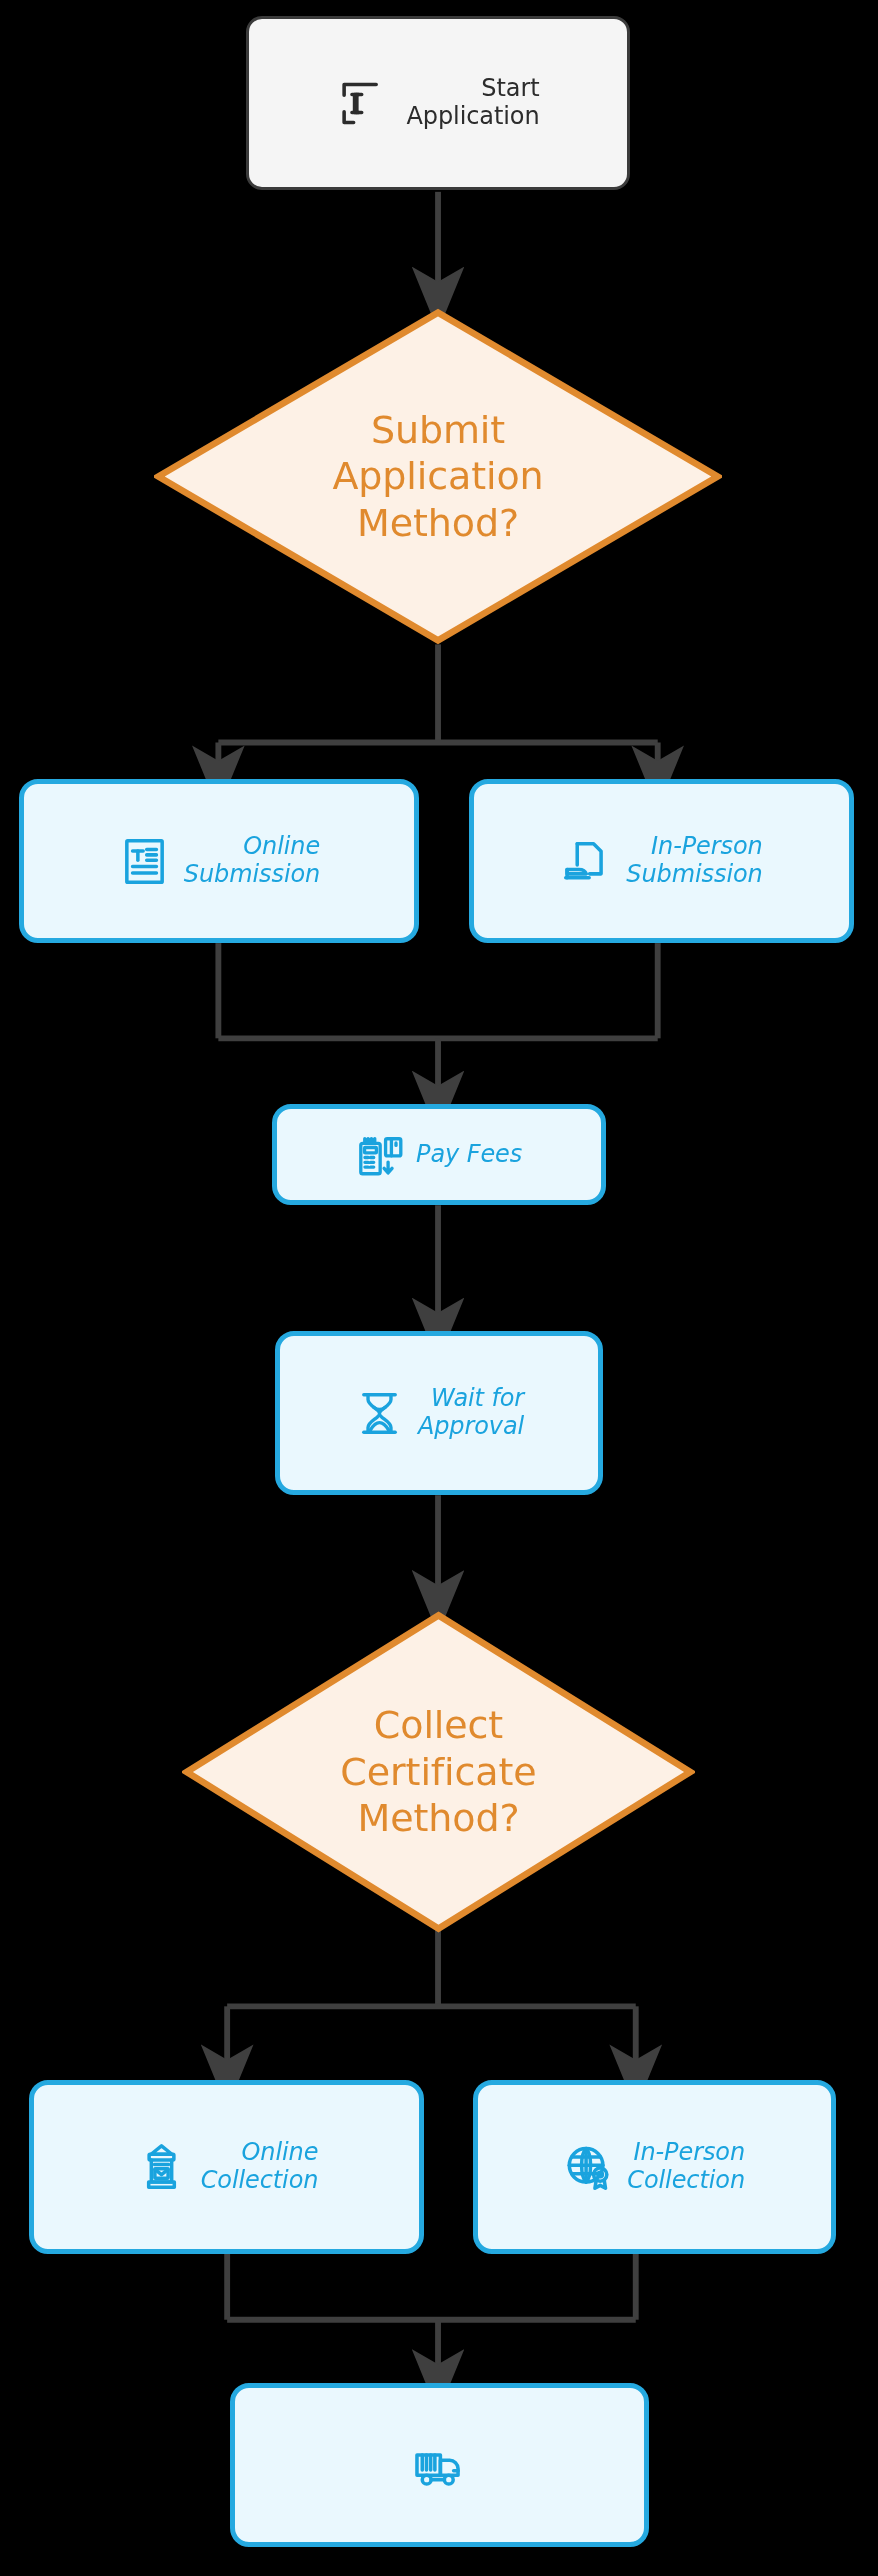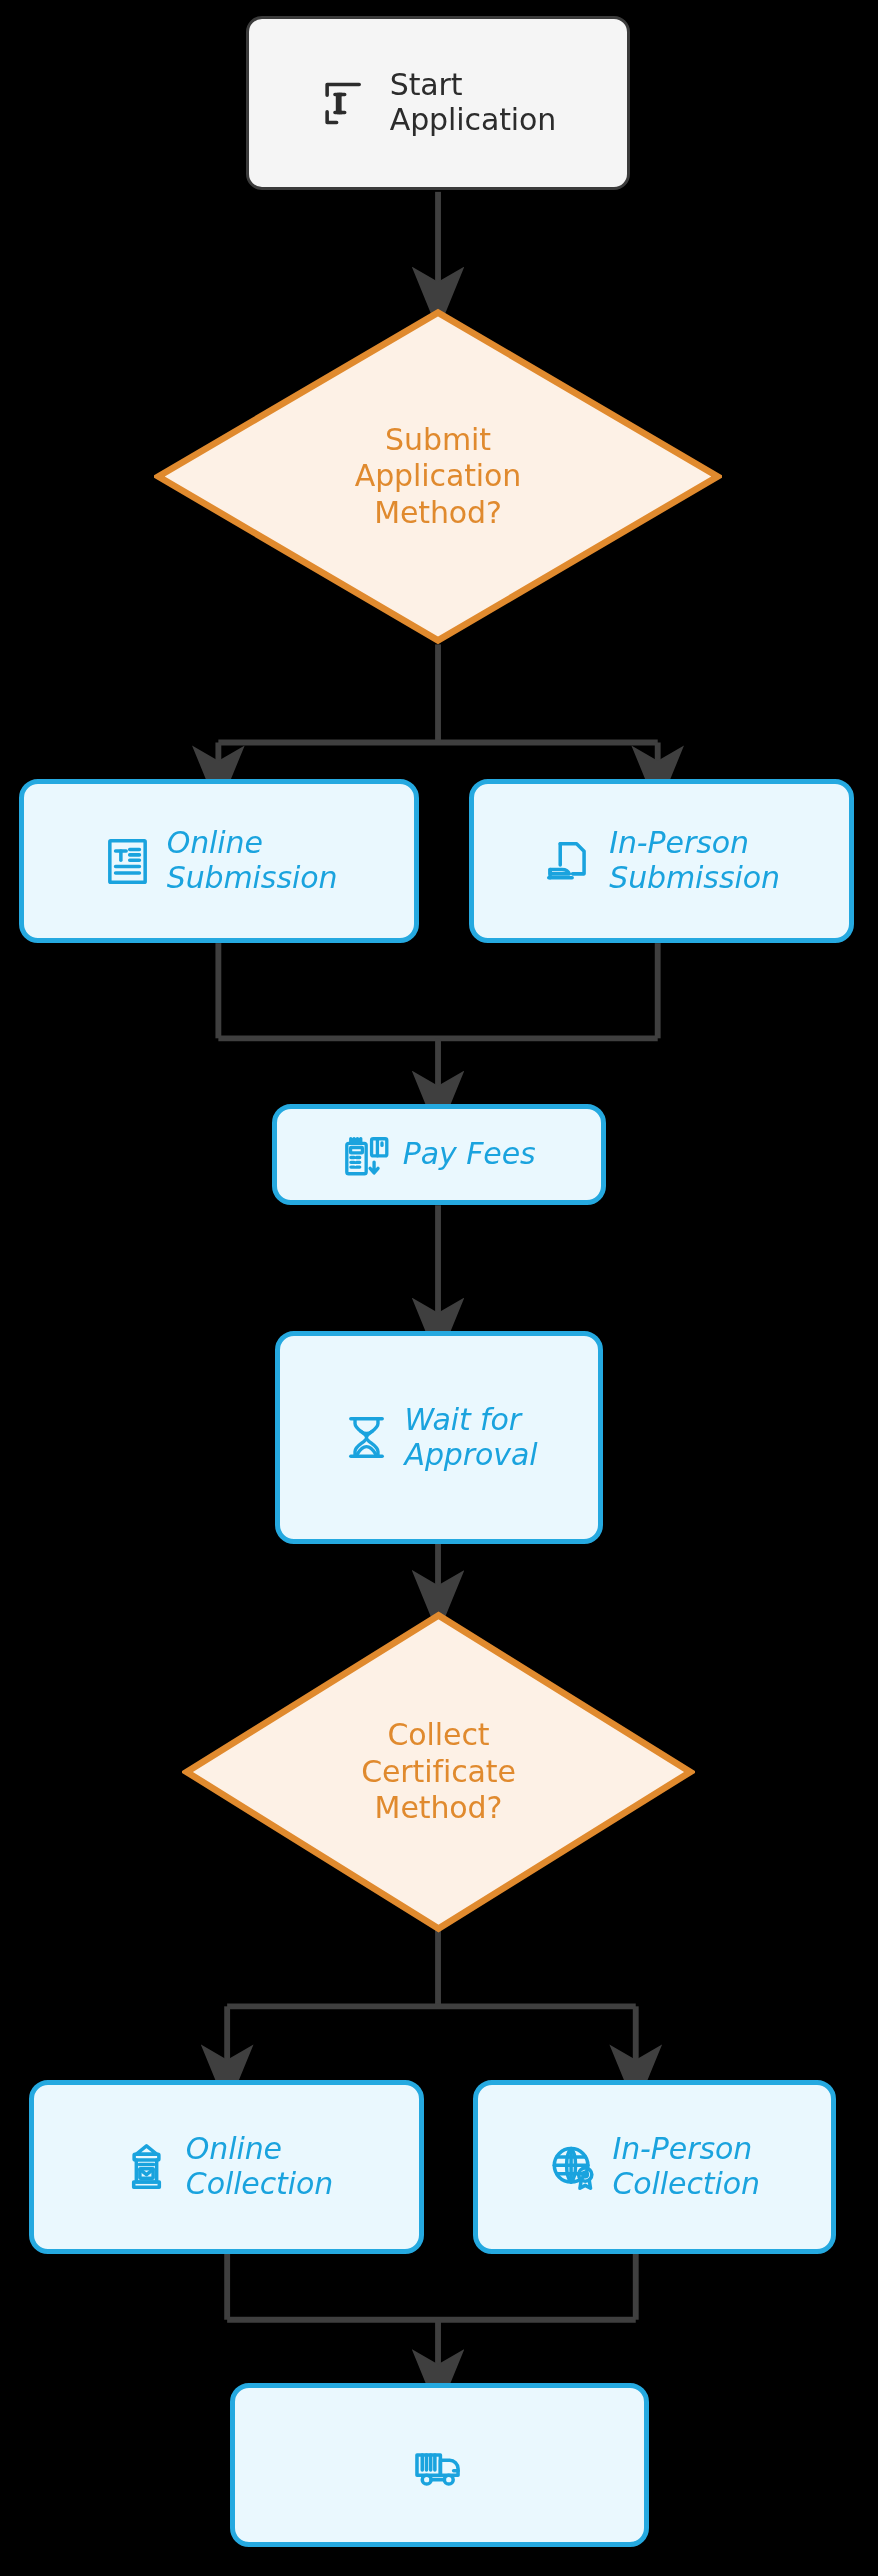--- a/index.html
+++ b/index.html
@@ -47,23 +47,23 @@
     box-sizing: border-box;
   }
 
   .node-icon {
     flex: 0 0 auto;
     display: block;
     line-height: 0;
   }
 
   .node-label {
-    font-size: 30px;
+    font-size: 24px;
     line-height: 1.16;
-    text-align: left;
+    text-align: right;
     white-space: pre-line;
     letter-spacing: -0.1px;
   }
 
   
   .node.start {
     background: #F5F5F5;
     border: 3.7px solid #3B3B3B;
     border-radius: 16px;
   }
@@ -89,21 +89,21 @@
   }
   .node.decision .node-inner {
     position: relative;
     z-index: 2;
     flex-direction: column;
     gap: 0;
   }
   .node.decision .node-label {
     color: #E08A2E;
     text-align: center;
-    font-size: 30px;
+    font-size: 38px;
     line-height: 1.22;
   }
 </style>
 </head>
 <body>
 
 <div id="canvas">
 
   <svg id="edges" viewBox="0 0 1200 3518" width="879" height="2576" xmlns="http://www.w3.org/2000/svg">
     <defs>
@@ -211,21 +211,21 @@
           <rect x="14.2" y="4.2" width="7.3" height="8.2" rx="0.8"></rect>
           <path d="M17.0 4.2 V12.4"></path>
           <path d="M19.2 6.2 v1.2"></path>
           <path d="M15.4 15.4 V20.4 M13.5 18.4 L15.4 20.6 L17.3 18.4"></path>
         </svg>
       </span>
       <span class="node-label">Pay Fees</span>
     </div>
   </div>
 
-  <div class="node process" style="left:275px; top:1331px; width:328px; height:213px;">
+  <div class="node process" style="left:275px; top:1331px; width:328px; height:164px;">
     <div class="node-inner">
       <span class="node-icon">
         <svg width="51" height="51" viewBox="0 0 24 24" fill="none" stroke="#1AA3DE" stroke-width="1.6" stroke-linecap="round" stroke-linejoin="round">
           <path d="M4.6 3.2 H19.4"></path>
           <path d="M4.6 20.8 H19.4"></path>
           <path d="M6.6 3.2 V5.4 C6.6 8.4 12 9.9 12 11.9 C12 9.9 17.4 8.4 17.4 5.4 V3.2"></path>
           <path d="M6.6 20.8 V18.6 C6.6 15.6 12 14.1 12 12.1 C12 14.1 17.4 15.6 17.4 18.6 V20.8"></path>
           <path d="M7.7 19.8 C9 17.6 10.6 16.3 12 16.3 C13.4 16.3 15 17.6 16.3 19.8"></path>
           <path d="M9.3 9.1 C10.2 9.7 11.2 10.1 12 10.1 C12.8 10.1 13.8 9.7 14.7 9.1"></path>
         </svg>

